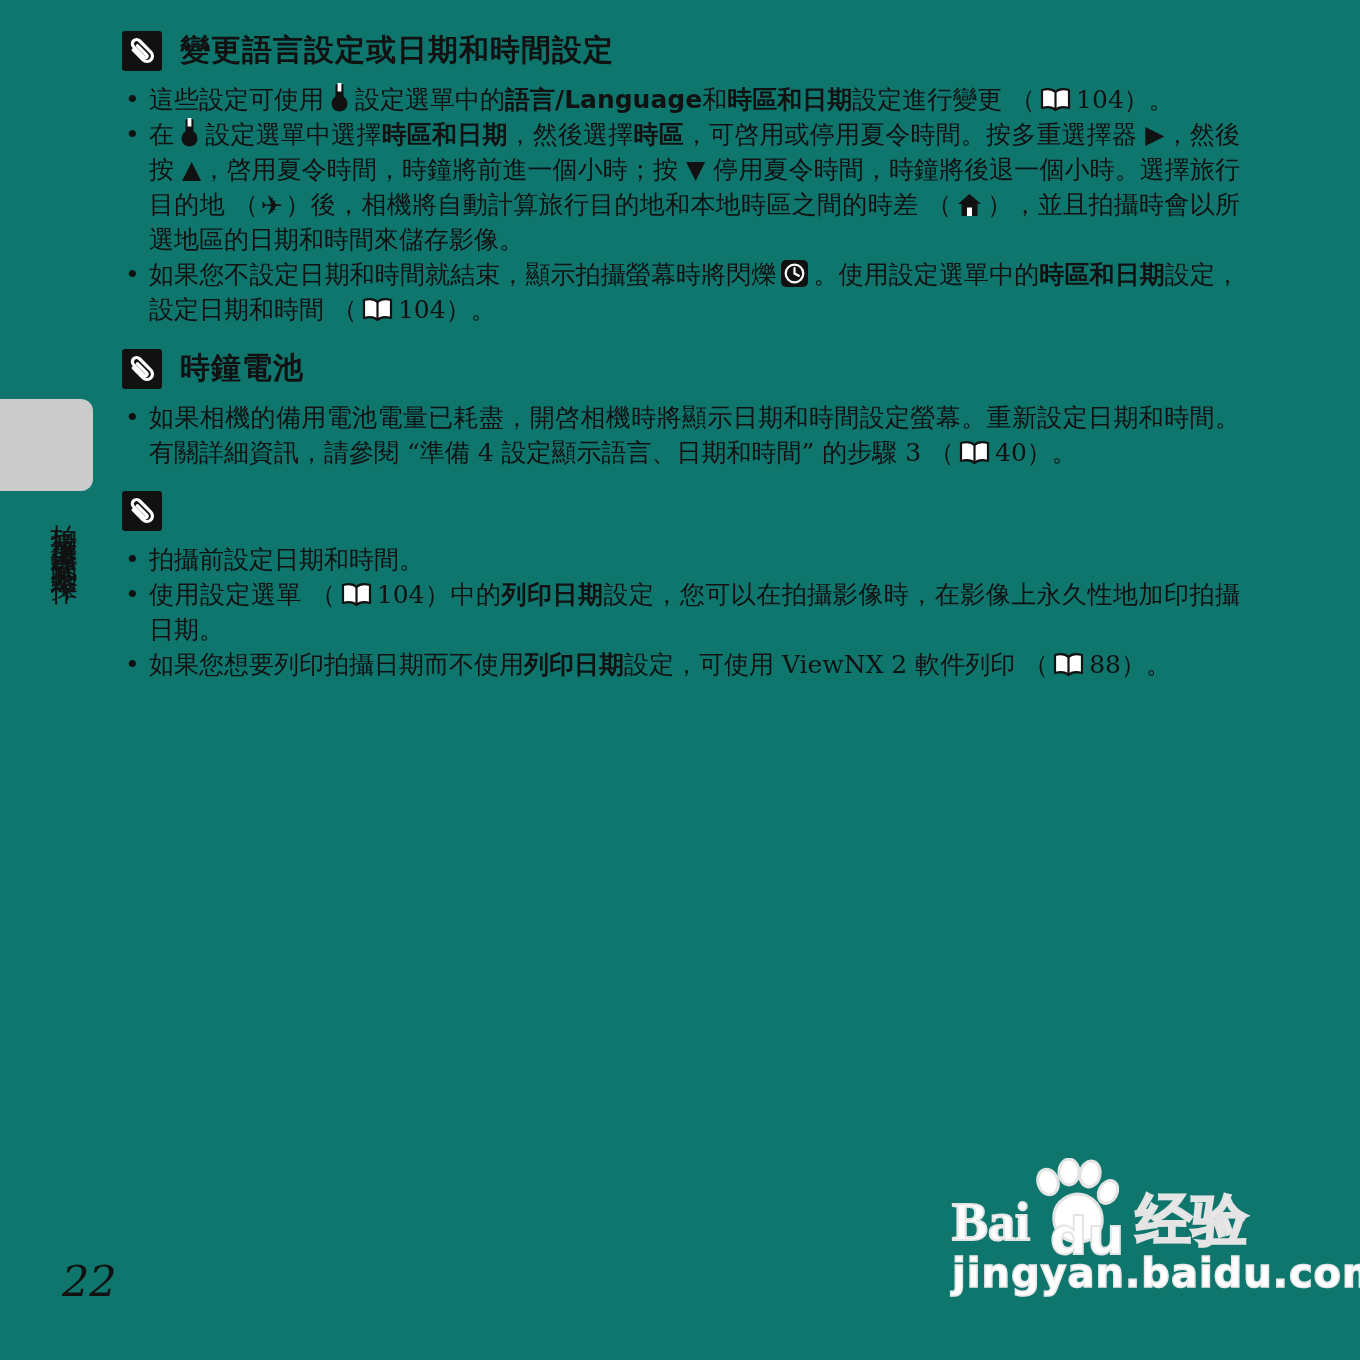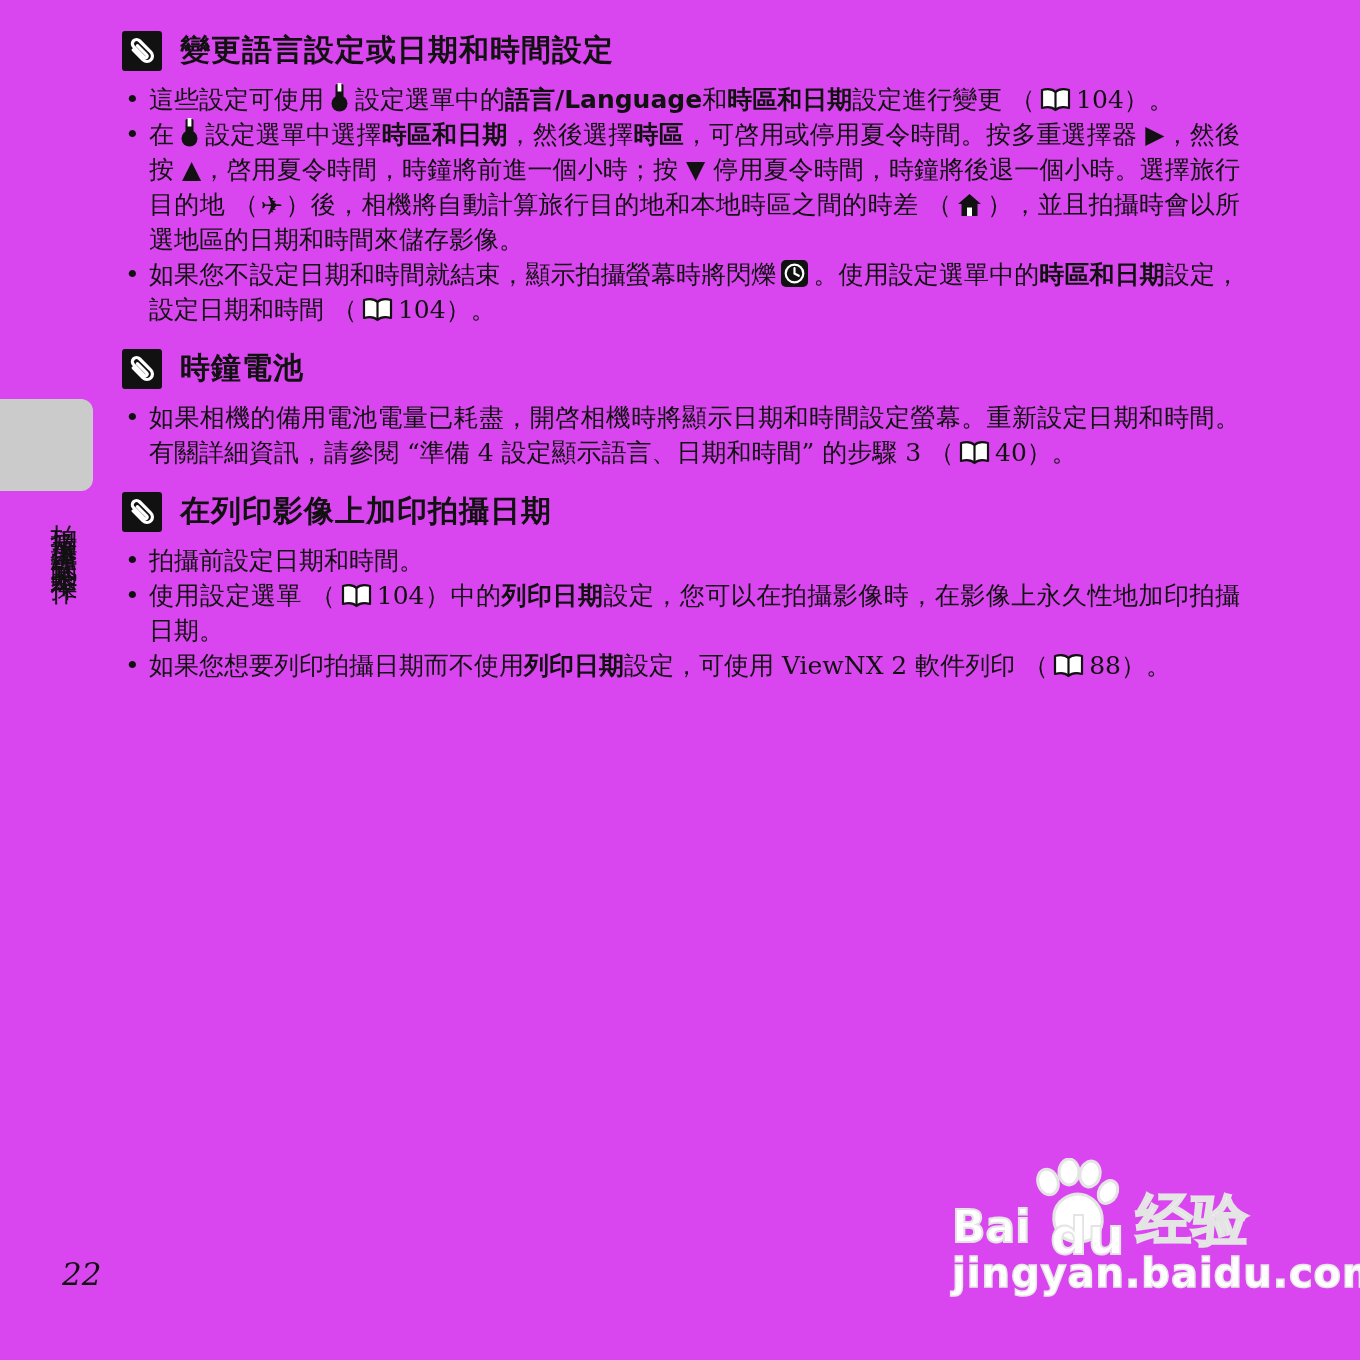--- a/index.html
+++ b/index.html
@@ -1,18 +1,18 @@
 <!DOCTYPE html>
 <html><head>
 <meta charset="utf-8">
 <style>
   * { margin:0; padding:0; box-sizing:border-box; }
   html,body { background:#ffffff; }
   body { font-family:"DejaVu Serif","Liberation Serif",serif; color:#111111; }
-  .page { position:relative; width:1360px; height:1360px; background:#d946ef; overflow:hidden; }
+  .page { position:relative; width:1360px; height:1360px; background:#0f766e; overflow:hidden; }
 
   
   .chapter-tab { position:absolute; left:0; top:399px; width:93px; height:92px;
                  background:#cbcbcb; border-radius:0 12px 12px 0; }
   .chapter-label { position:absolute; left:46px; top:503px;
                    writing-mode:vertical-rl; text-orientation:upright;
                    font-family:"DejaVu Sans","Liberation Sans",sans-serif;
                    font-size:27px; letter-spacing:5px; color:#111; white-space:nowrap; }
 
   
@@ -30,28 +30,28 @@
 
   .b { font-family:"DejaVu Sans","Liberation Sans",sans-serif; font-weight:bold; }
   .inline-icon { display:inline-block; line-height:0; margin:0 5px; vertical-align:-4px; }
   .inline-icon svg { display:inline-block; }
   .icon-airplane { font-family:"DejaVu Sans",sans-serif; font-size:27px; line-height:1;
                    vertical-align:-2px; margin:0 2px; }
 
   
   .page-number { position:absolute; left:62px; top:1256px;
                  font-family:"DejaVu Serif","Liberation Serif",serif;
-                 font-style:italic; font-size:31px; }
+                 font-style:italic; font-size:43px; }
 
   
   .watermark { position:absolute; left:952px; top:1158px; width:345px; }
   .wm-row { display:flex; align-items:flex-end; }
   .wm-outline { color:#ffffff; -webkit-text-stroke:2px #e4e4e4;
                 font-family:"DejaVu Sans","Liberation Sans",sans-serif; font-weight:bold; }
-  .wm-bai { font-size:44px; line-height:0.95; }
+  .wm-bai { font-size:54px; line-height:0.95;font-family:Liberation Serif, serif; }
   .wm-paw { width:96px; height:96px; margin:0 -4px -6px -4px; position:relative; flex:0 0 auto; }
   .wm-du { position:absolute; left:24px; top:48px; font-size:52px; -webkit-text-stroke:1.8px #e4e4e4; }
   .wm-cn { font-size:56px; line-height:1; margin-left:18px; }
   .wm-url { color:#ffffff; -webkit-text-stroke:1.5px #e7e7e7;
             font-family:"DejaVu Sans","Liberation Sans",sans-serif; font-weight:bold;
             font-size:40px; margin-top:2px; letter-spacing:1px; }
 </style>
 </head>
 <body>
 
@@ -119,21 +119,20 @@
     </div>
 
     <div class="sec">
       <div class="sec-header">
         <svg class="note-icon" viewBox="0 0 40 40">
           <rect width="40" height="40" rx="3" fill="#111"></rect>
           <g transform="rotate(-45 20 20)" stroke="#fff" fill="none" stroke-linecap="round">
             <path stroke-width="3.2" d="M14.5 13 v14 a5.5 5.5 0 0 0 11 0 V11 a4.2 4.2 0 0 0 -8.4 0 v15 a1.7 1.7 0 0 0 3.4 0 V13"></path>
           </g>
         </svg>
-        <div class="sec-title">在列印影像上加印拍攝日期</div>
       </div>
       <ul class="bullets">
         <li><span>拍攝前設定日期和時間。</span></li>
         <li><span>使用設定選單 （</span><span class="inline-icon"><svg width="31" height="25" viewBox="0 0 31 25">
                 <path d="M15.5 5 C12.5 2 7.5 1.5 2 3 V21 C7.5 19.5 12.5 20 15.5 23 C18.5 20 23.5 19.5 29 21 V3 C23.5 1.5 18.5 2 15.5 5 Z" fill="#fff" stroke="#111" stroke-width="2.2" stroke-linejoin="round"></path>
                 <path d="M15.5 5 V23" stroke="#111" stroke-width="2.2"></path>
               </svg></span><span>104）中的</span><span class="b">列印日期</span><span>設定，您可以在拍攝影像時，在影像上永久性地加印拍攝日期。</span></li>
         <li><span>如果您想要列印拍攝日期而不使用</span><span class="b">列印日期</span><span>設定，可使用 ViewNX 2 軟件列印 （</span><span class="inline-icon"><svg width="31" height="25" viewBox="0 0 31 25">
                 <path d="M15.5 5 C12.5 2 7.5 1.5 2 3 V21 C7.5 19.5 12.5 20 15.5 23 C18.5 20 23.5 19.5 29 21 V3 C23.5 1.5 18.5 2 15.5 5 Z" fill="#fff" stroke="#111" stroke-width="2.2" stroke-linejoin="round"></path>
                 <path d="M15.5 5 V23" stroke="#111" stroke-width="2.2"></path>

